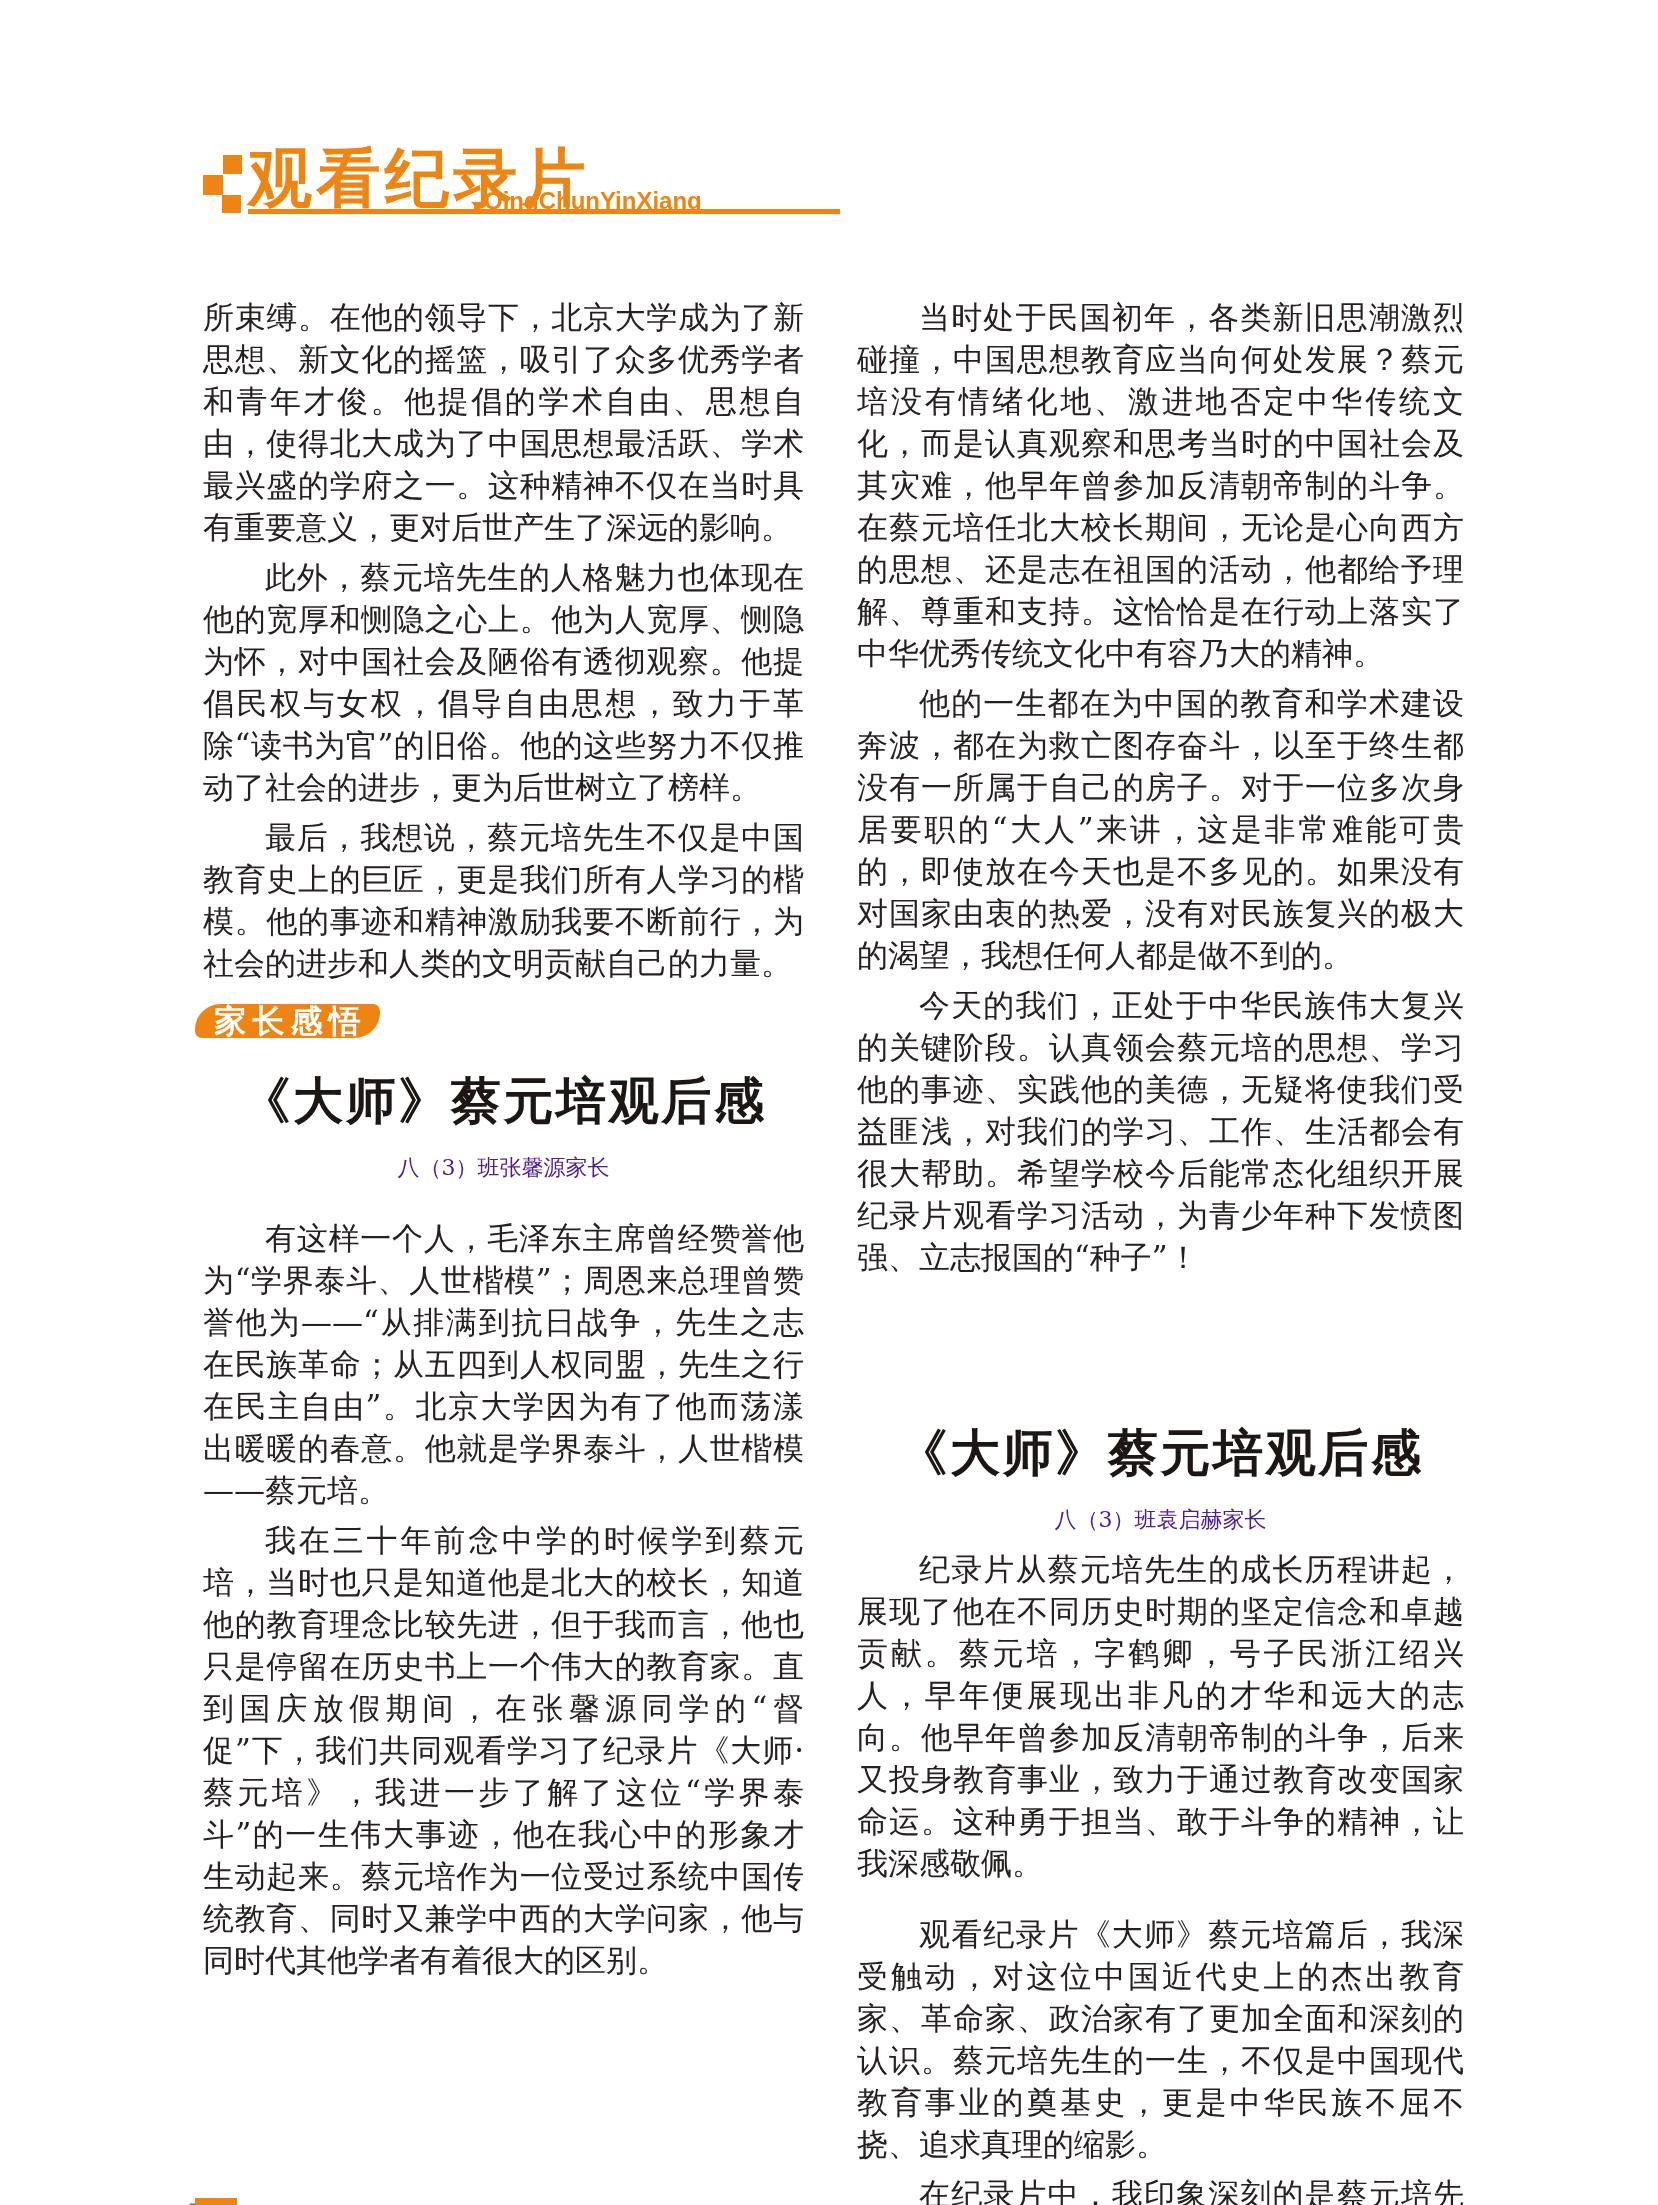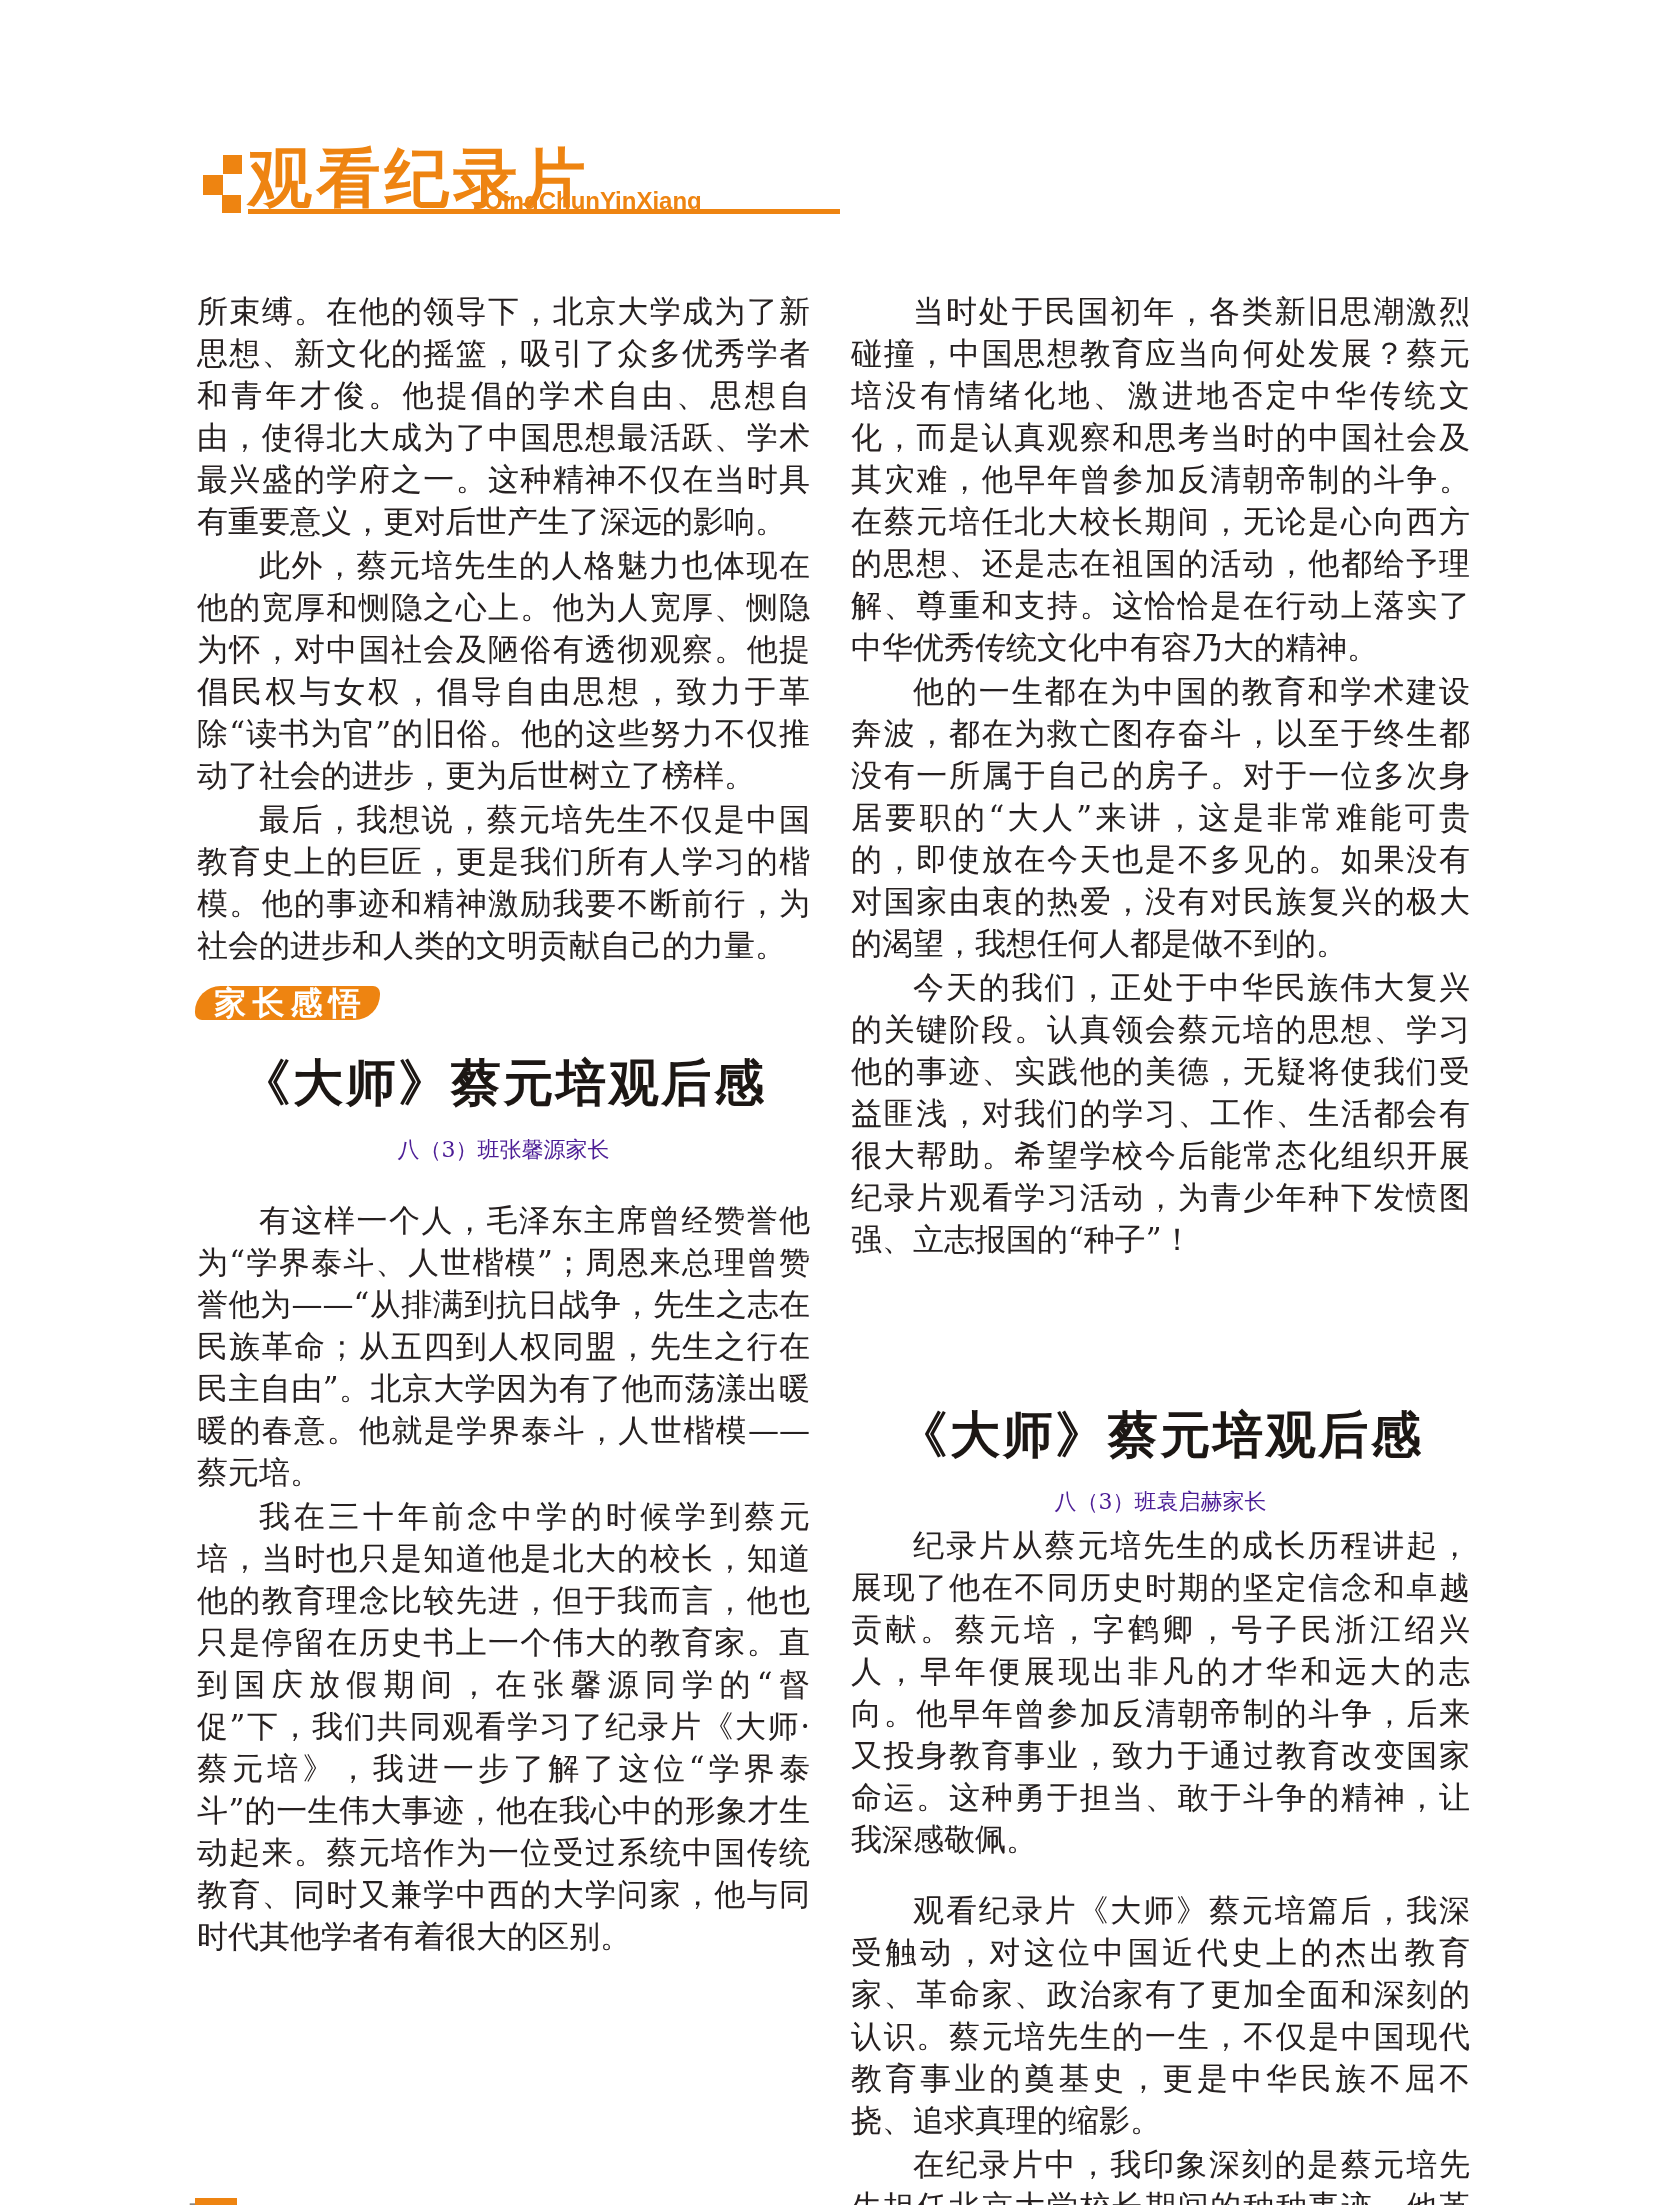--- a/index.html
+++ b/index.html
@@ -33,21 +33,21 @@
   }
 
   
   .col {
     position: absolute; top: 288px;
     font-size: 31px; line-height: 42px;
     text-align: justify; color: #262020;
   }
   .col-left  { left: 195px;  width: 617px; }
   .col-right { left: 849px; width: 623px; }
-  .col p { margin: 2px; }
+  .col p { margin: 8px; }
   .ind { text-indent: 62px; }
 
   
   .badge {
     margin-top: 20px;
     width: 185px; height: 34px;
     background: #ee8411;
     border-radius: 25.6px 7px 25.6px 7px;
     color: #ffffff;
     display: flex; align-items: center; justify-content: center;

